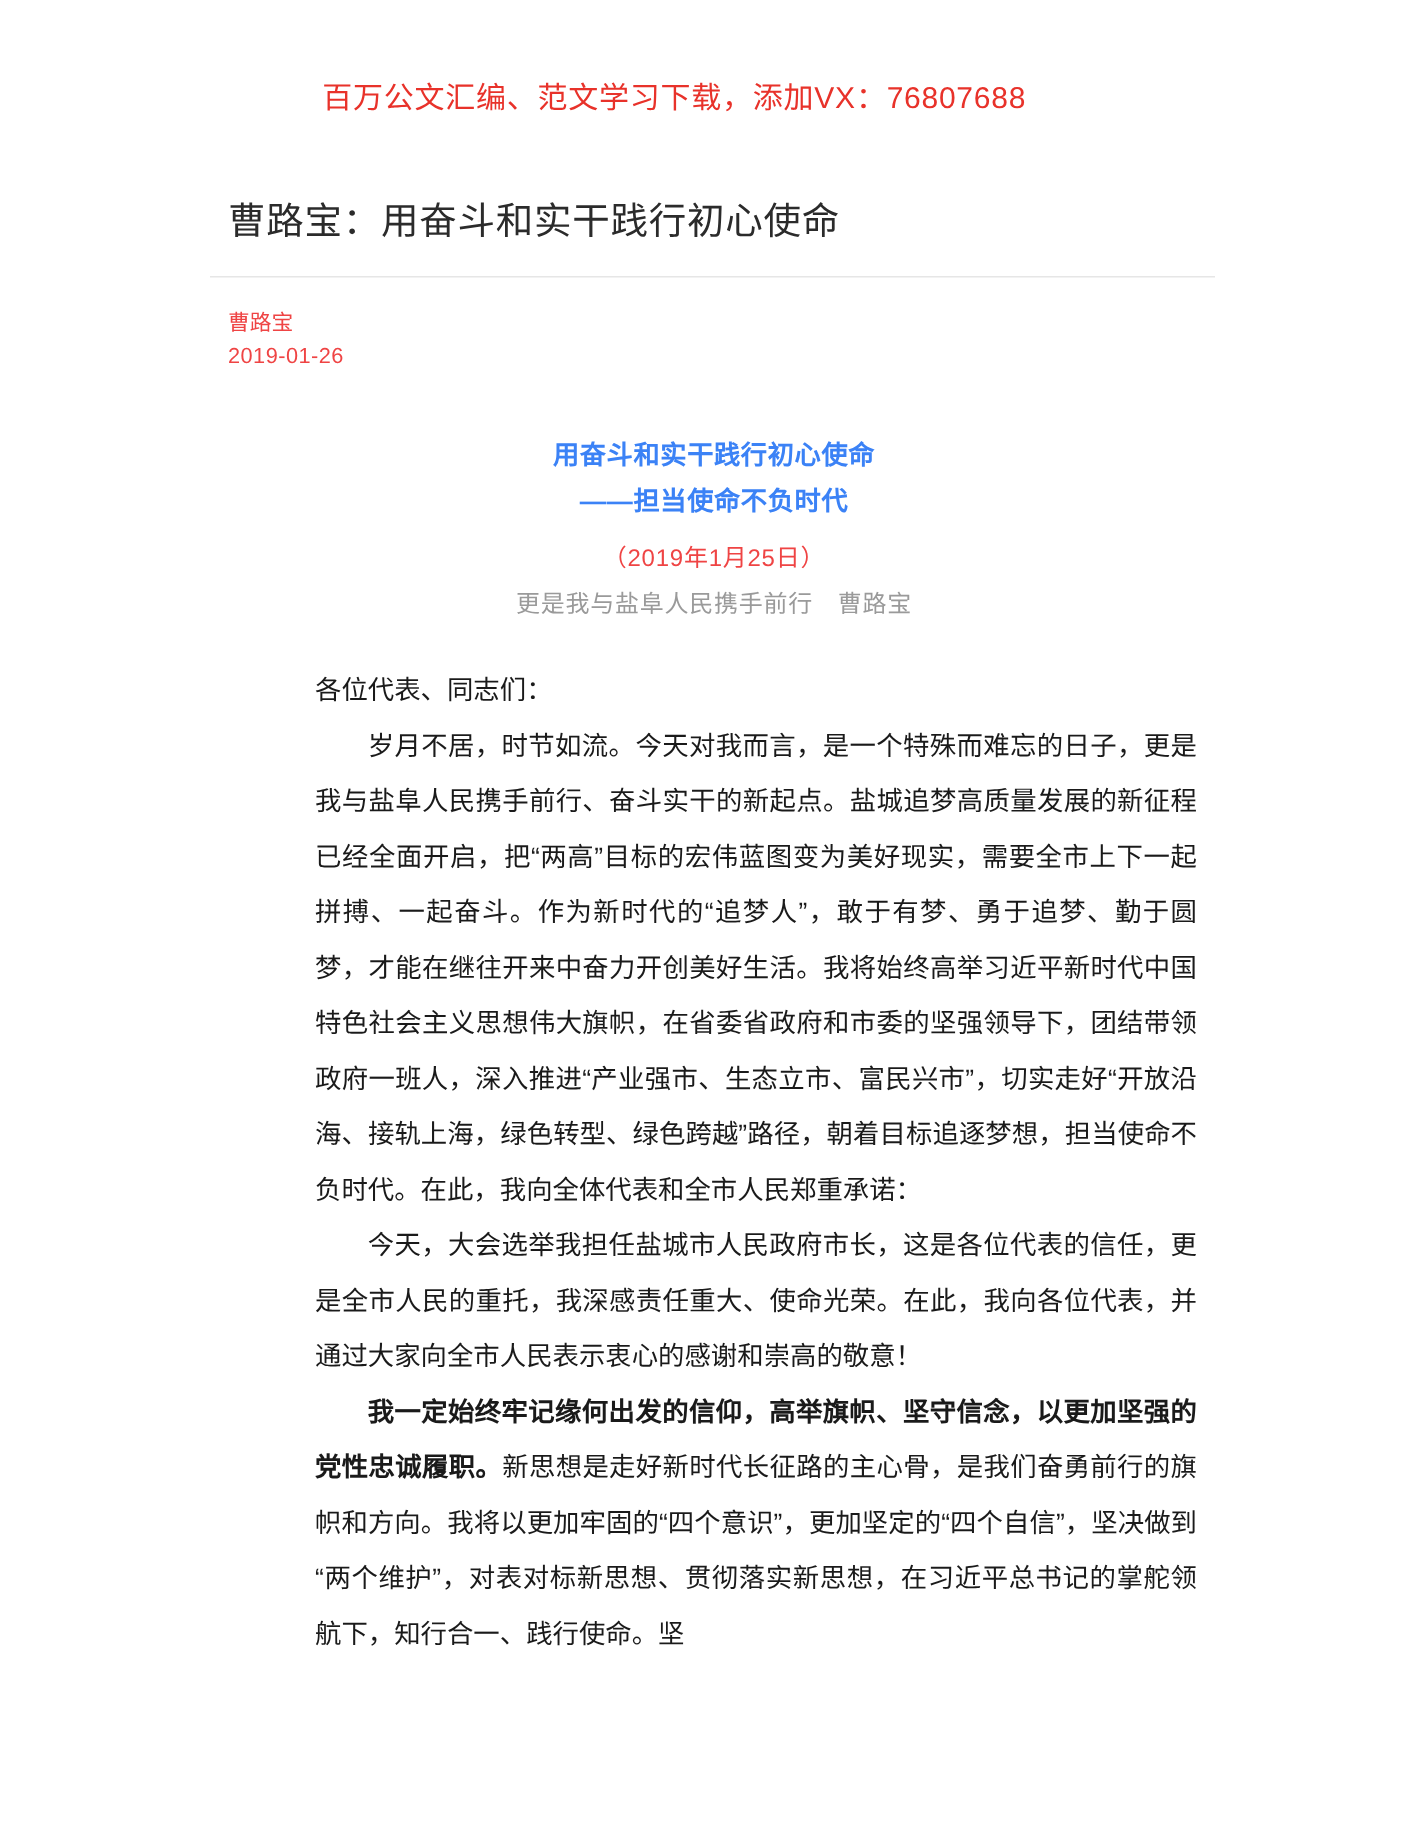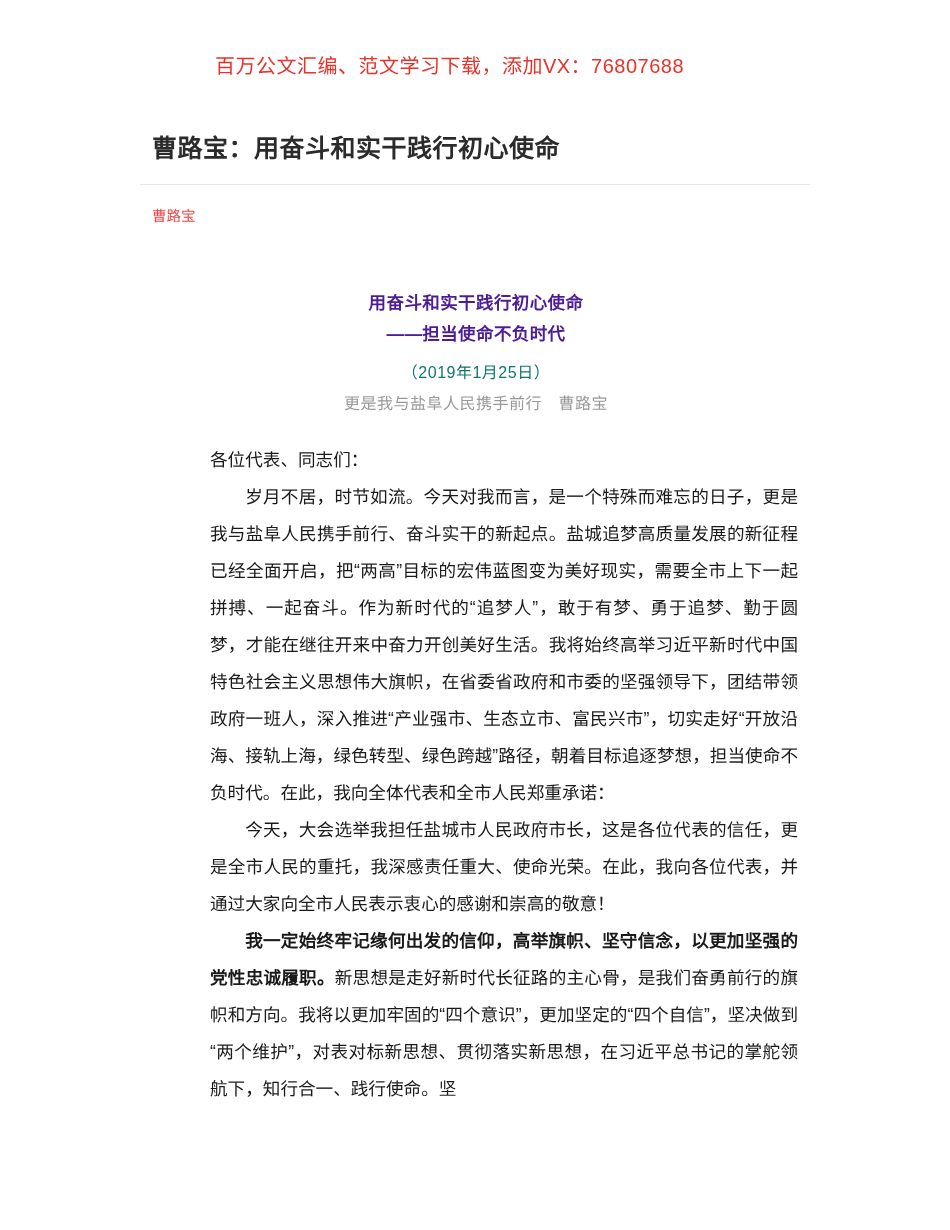--- a/index.html
+++ b/index.html
@@ -42,21 +42,21 @@
   .article-head {
     position: absolute;
     top: 128px;
     left: 140px;
     width: 670px;
   }
   .article-title {
     font-size: 25px;
     line-height: 40px;
     color: #2b2b2b;
-    font-weight: 700;
+    font-weight: 400;
     margin: 0;
     padding: 0 0 16px 12px;
     letter-spacing: 0.5px;
   }
   .title-divider {
     height: 1px;
     background: #e6e6e6;
     width: 670px;
     margin: 0;
   }
@@ -72,28 +72,28 @@
   
   .speech-head {
     position: absolute;
     top: 288px;
     left: 182px;
     width: 588px;
     text-align: center;
   }
   .speech-title,
   .speech-subtitle {
-    color: #4c1d95;
+    color: #3b82f6;
     font-weight: bold;
     font-size: 17.5px;
     line-height: 31px;
     letter-spacing: 0.4px;
   }
   .speech-date {
-    color: #0f766e;
+    color: #ef4444;
     font-size: 16px;
     line-height: 33px;
     letter-spacing: 0.5px;
     margin-top: 6px;
   }
   .speech-author {
     color: #9a9a9a;
     font-size: 16px;
     line-height: 30px;
     letter-spacing: 0.5px;
@@ -128,20 +128,21 @@
 
 <div class="page">
 
   <div class="promo-banner">百万公文汇编、范文学习下载，添加VX：76807688</div>
 
   <div class="article-head">
     <h1 class="article-title">曹路宝：用奋斗和实干践行初心使命</h1>
     <div class="title-divider"></div>
     <div class="byline">
       <span class="byline-author">曹路宝</span>
+      <span class="byline-date">2019-01-26</span>
     </div>
   </div>
 
   <div class="speech-head">
     <div class="speech-title">用奋斗和实干践行初心使命</div>
     <div class="speech-subtitle">——担当使命不负时代</div>
     <div class="speech-date">（2019年1月25日）</div>
     <div class="speech-author">更是我与盐阜人民携手前行　曹路宝</div>
   </div>
 

